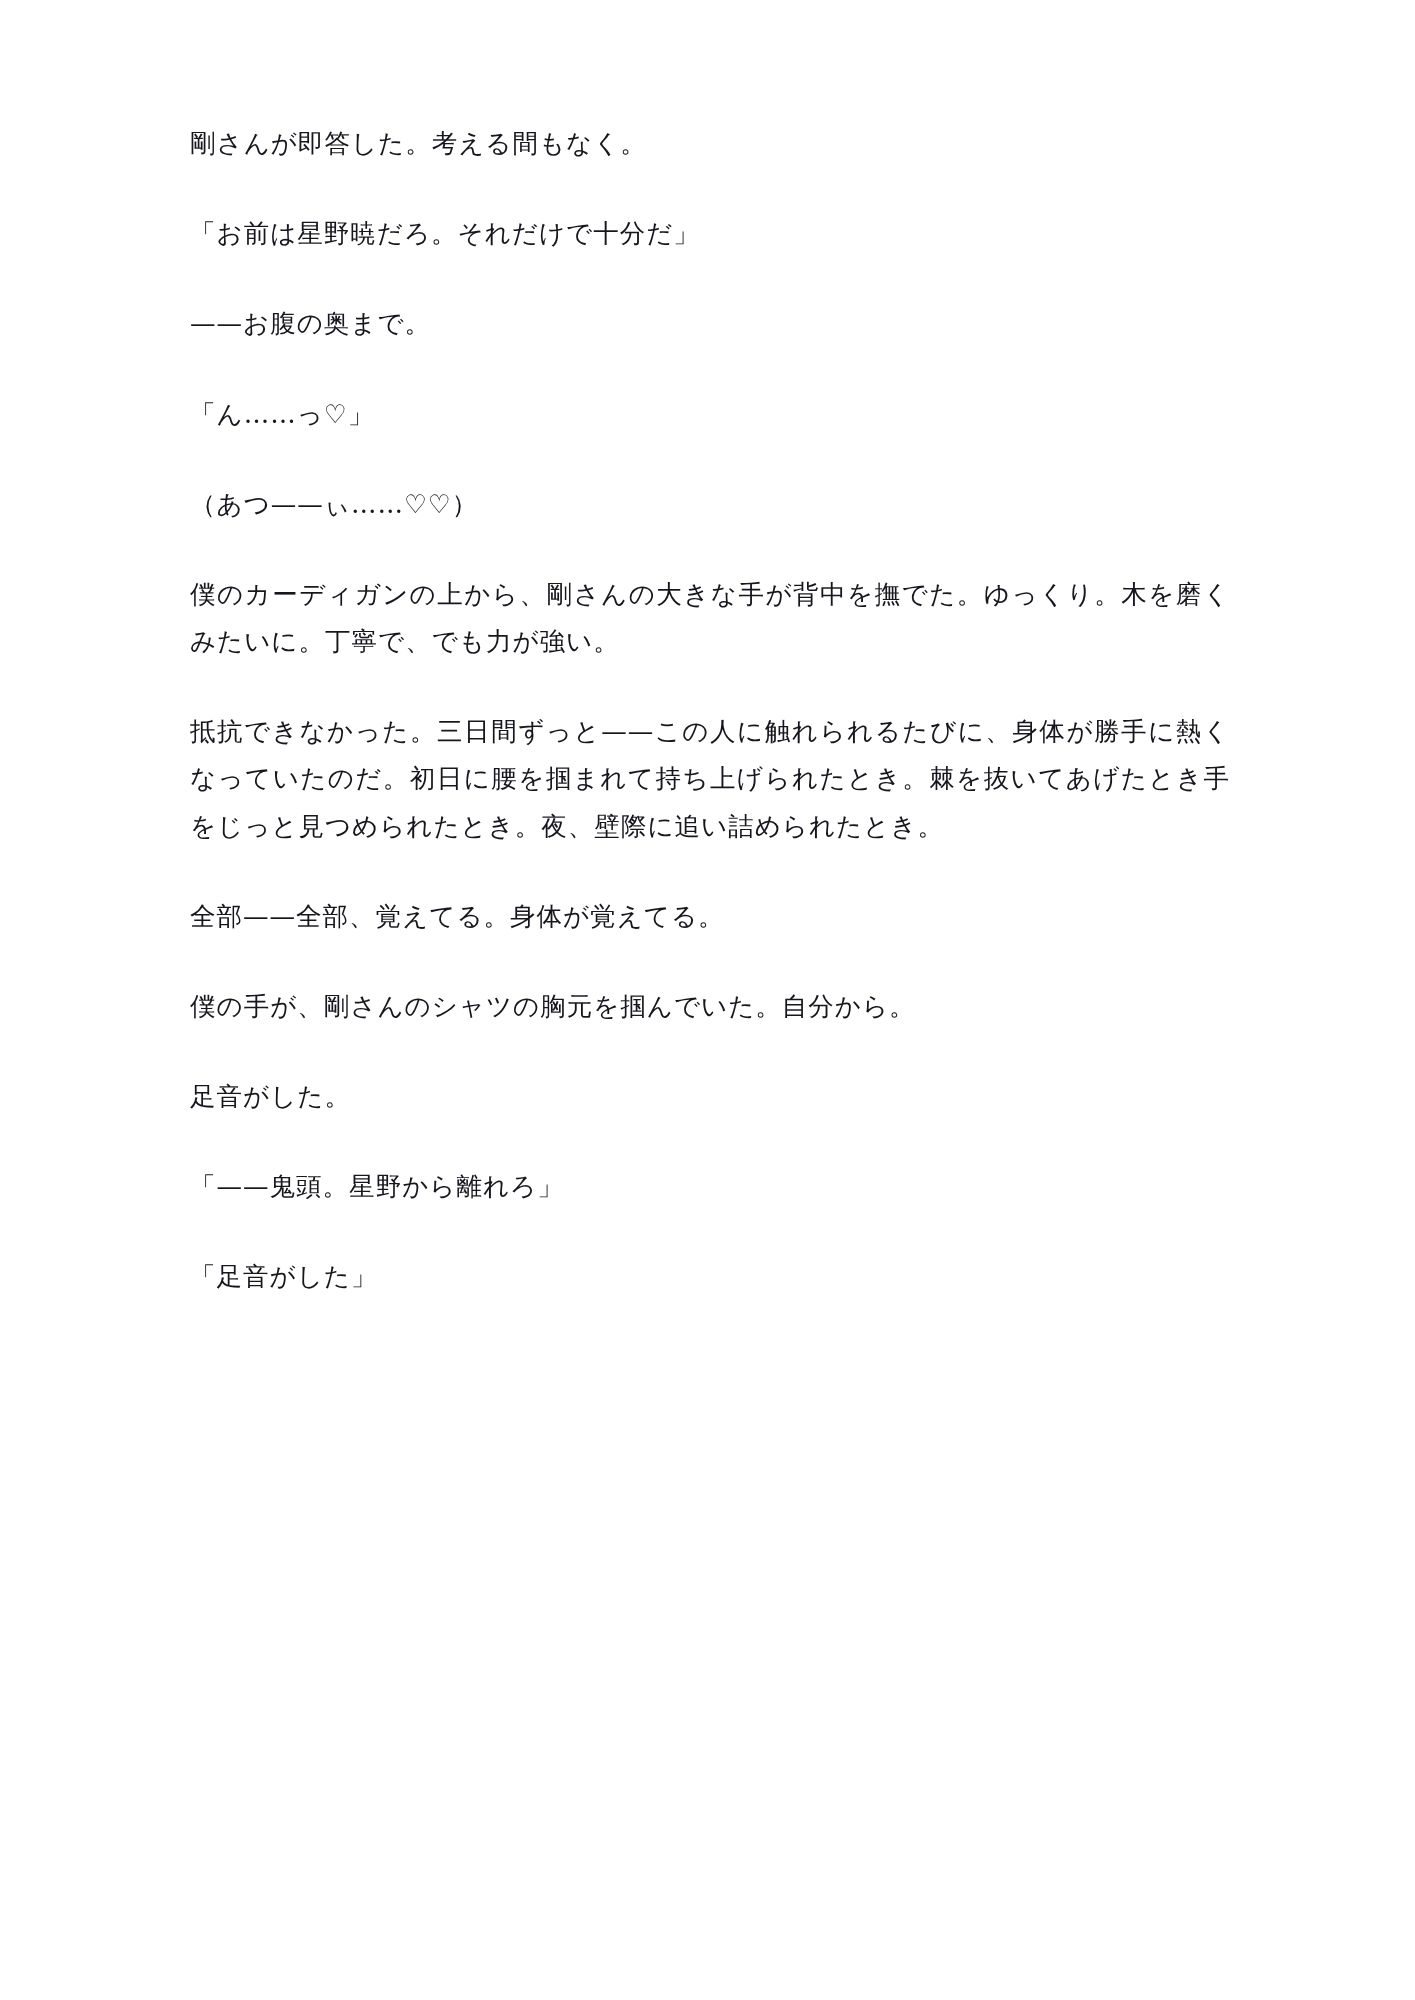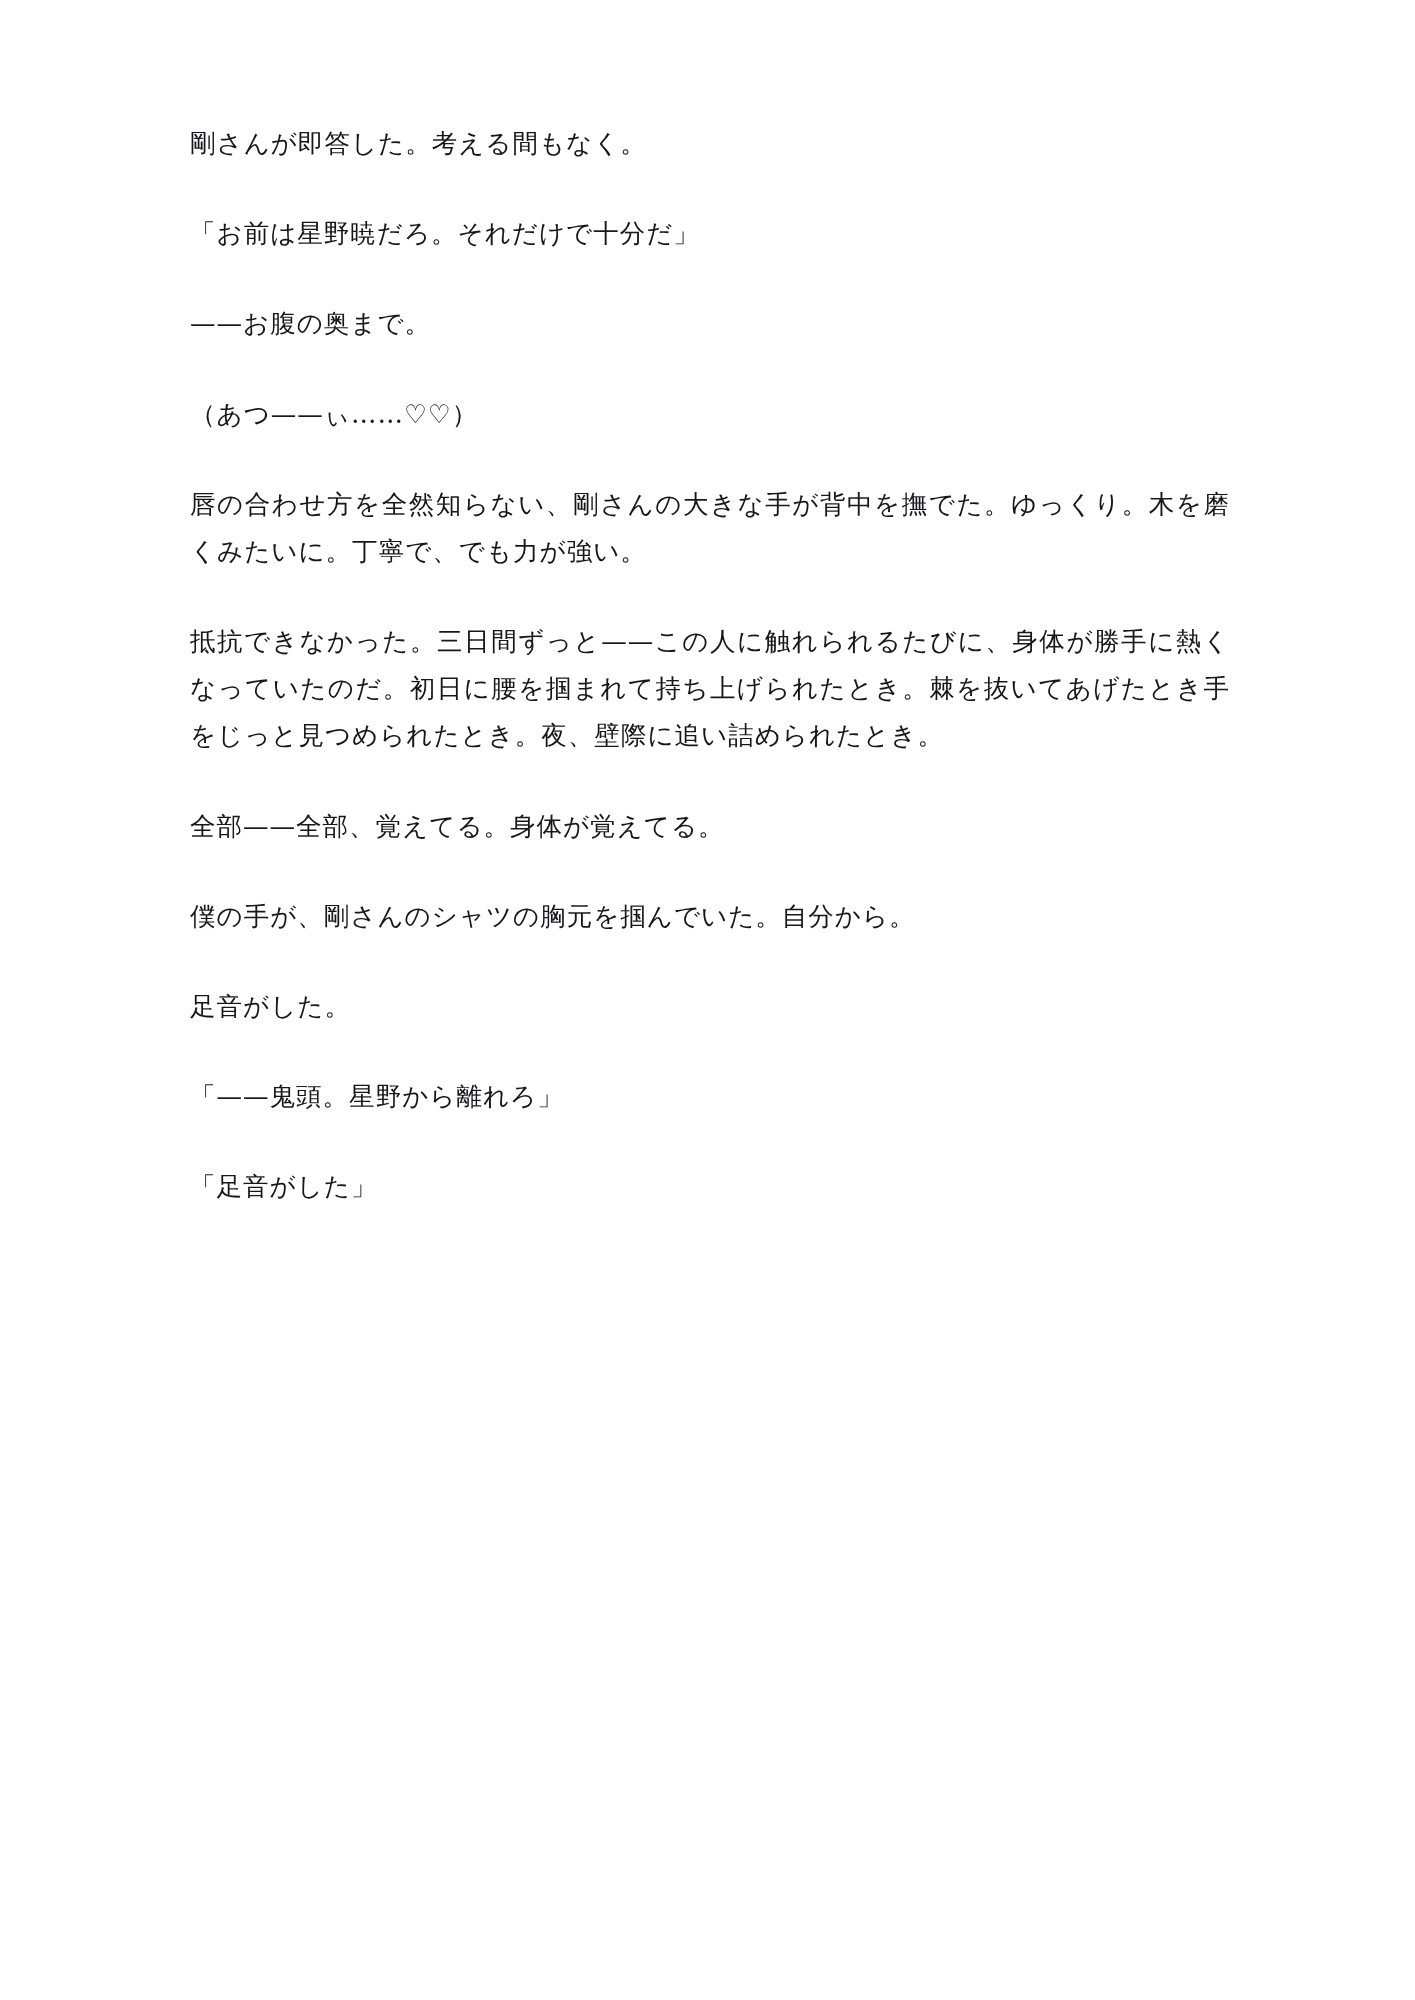--- a/index.html
+++ b/index.html
@@ -45,22 +45,23 @@
   }
 </style>
 </head>
 <body>
 
 <div class="page">
   <div class="body-text">
     <p class="para">剛さんが即答した。考える間もなく。</p>
     <p class="para indent">「お前は星野暁だろ。それだけで十分だ」</p>
     <p class="para">——お腹の奥まで。</p>
+    <p class="para indent">「ん……っ♡」</p>
     <p class="para indent">（あつ——ぃ……♡♡）</p>
-    <p class="para">唇の合わせ方を全然知らない、剛さんの大きな手が背中を撫でた。ゆっくり。木を磨くみたいに。丁寧で、でも力が強い。</p>
+    <p class="para">僕のカーディガンの上から、剛さんの大きな手が背中を撫でた。ゆっくり。木を磨くみたいに。丁寧で、でも力が強い。</p>
     <p class="para">抵抗できなかった。三日間ずっと——この人に触れられるたびに、身体が勝手に熱くなっていたのだ。初日に腰を掴まれて持ち上げられたとき。棘を抜いてあげたとき手をじっと見つめられたとき。夜、壁際に追い詰められたとき。</p>
     <p class="para">全部——全部、覚えてる。身体が覚えてる。</p>
     <p class="para">僕の手が、剛さんのシャツの胸元を掴んでいた。自分から。</p>
     <p class="para">足音がした。</p>
     <p class="para indent">「——鬼頭。星野から離れろ」</p>
     <p class="para indent">「足音がした」</p>
   </div>
 </div>
 
 </body></html>

